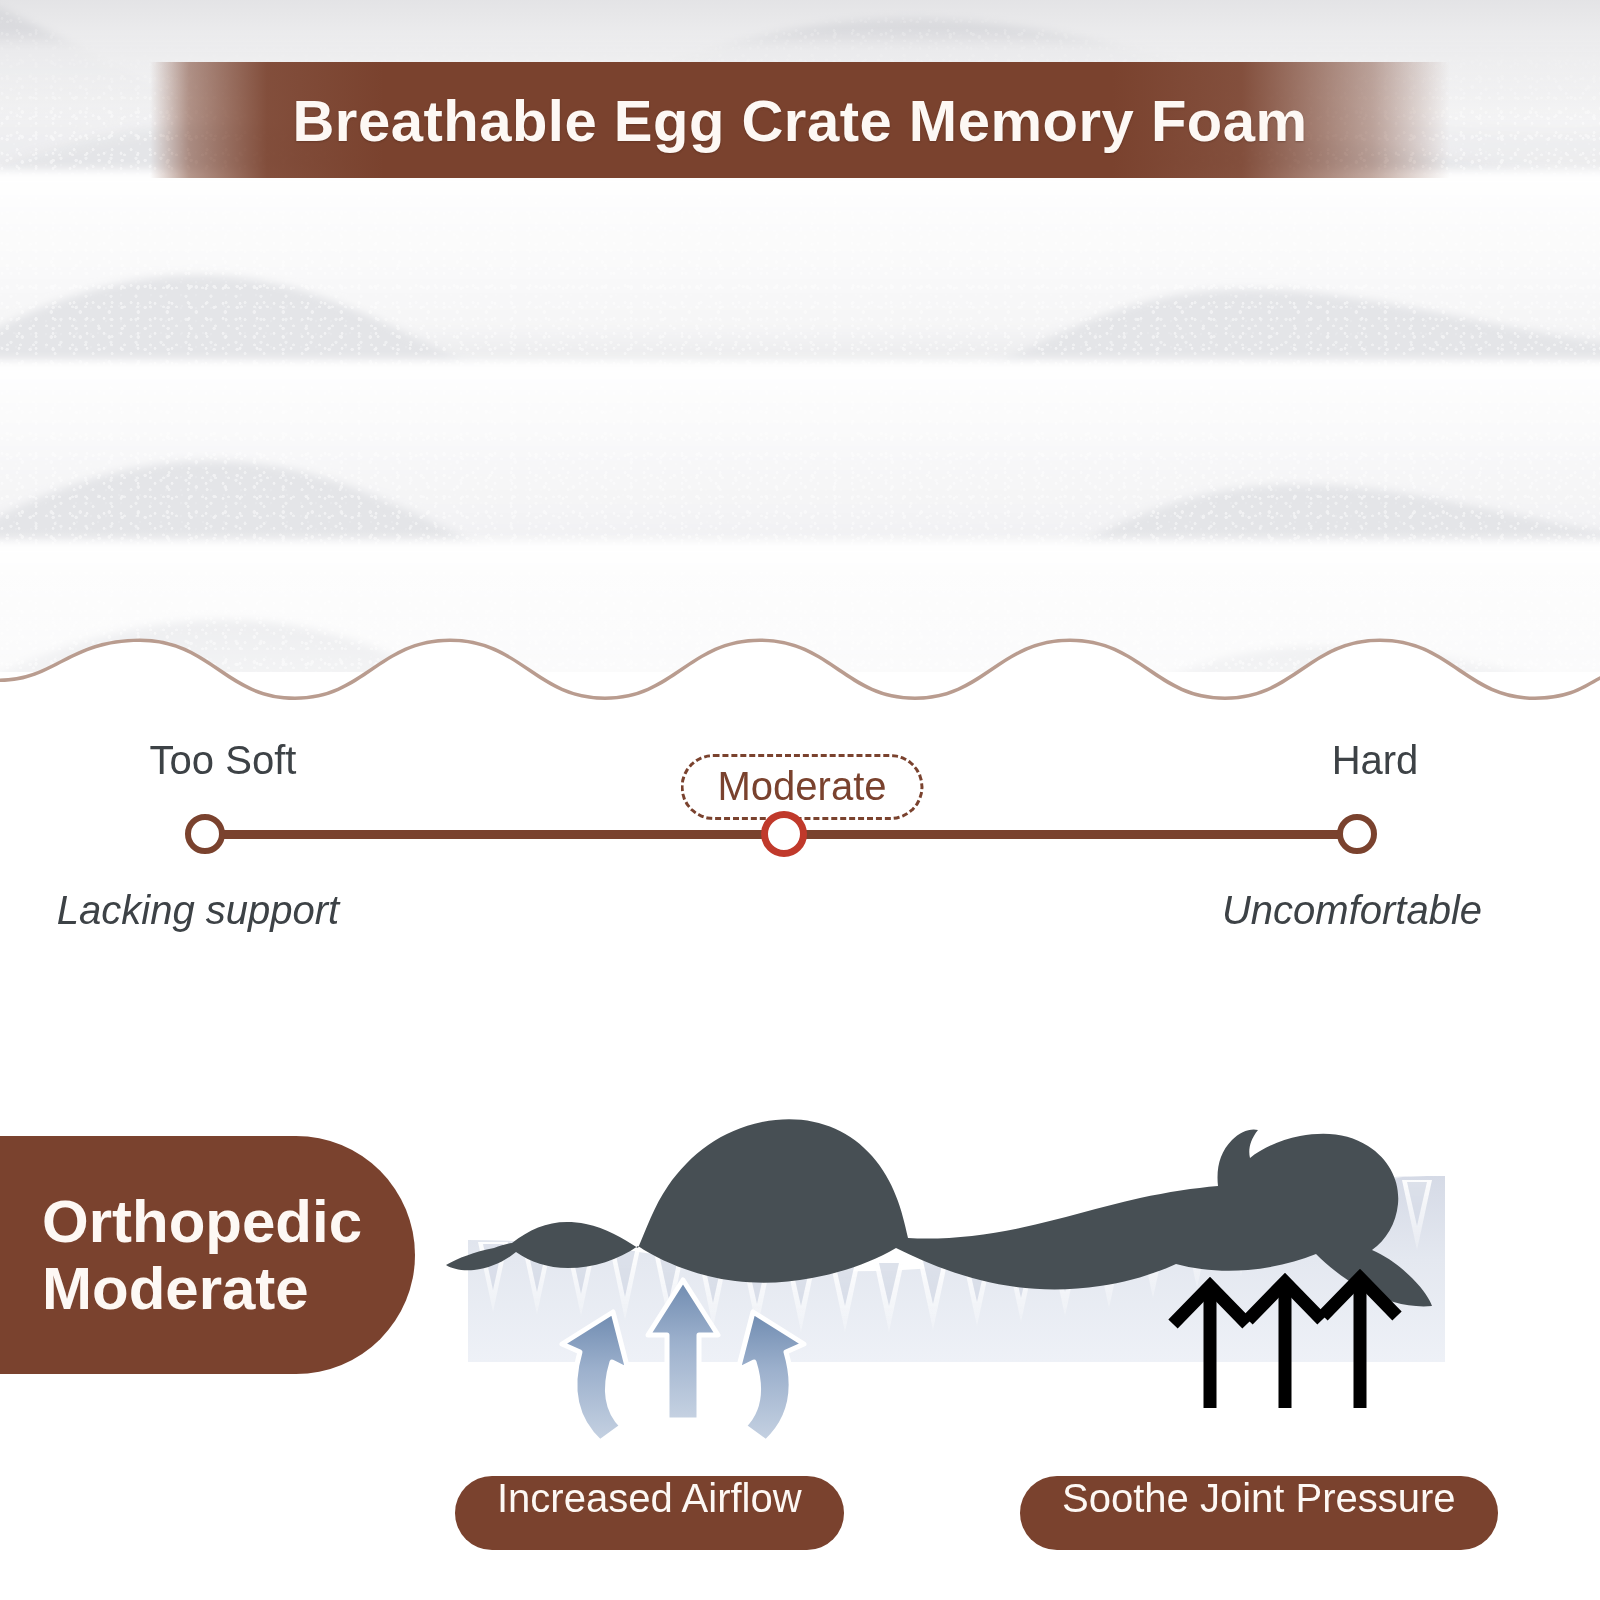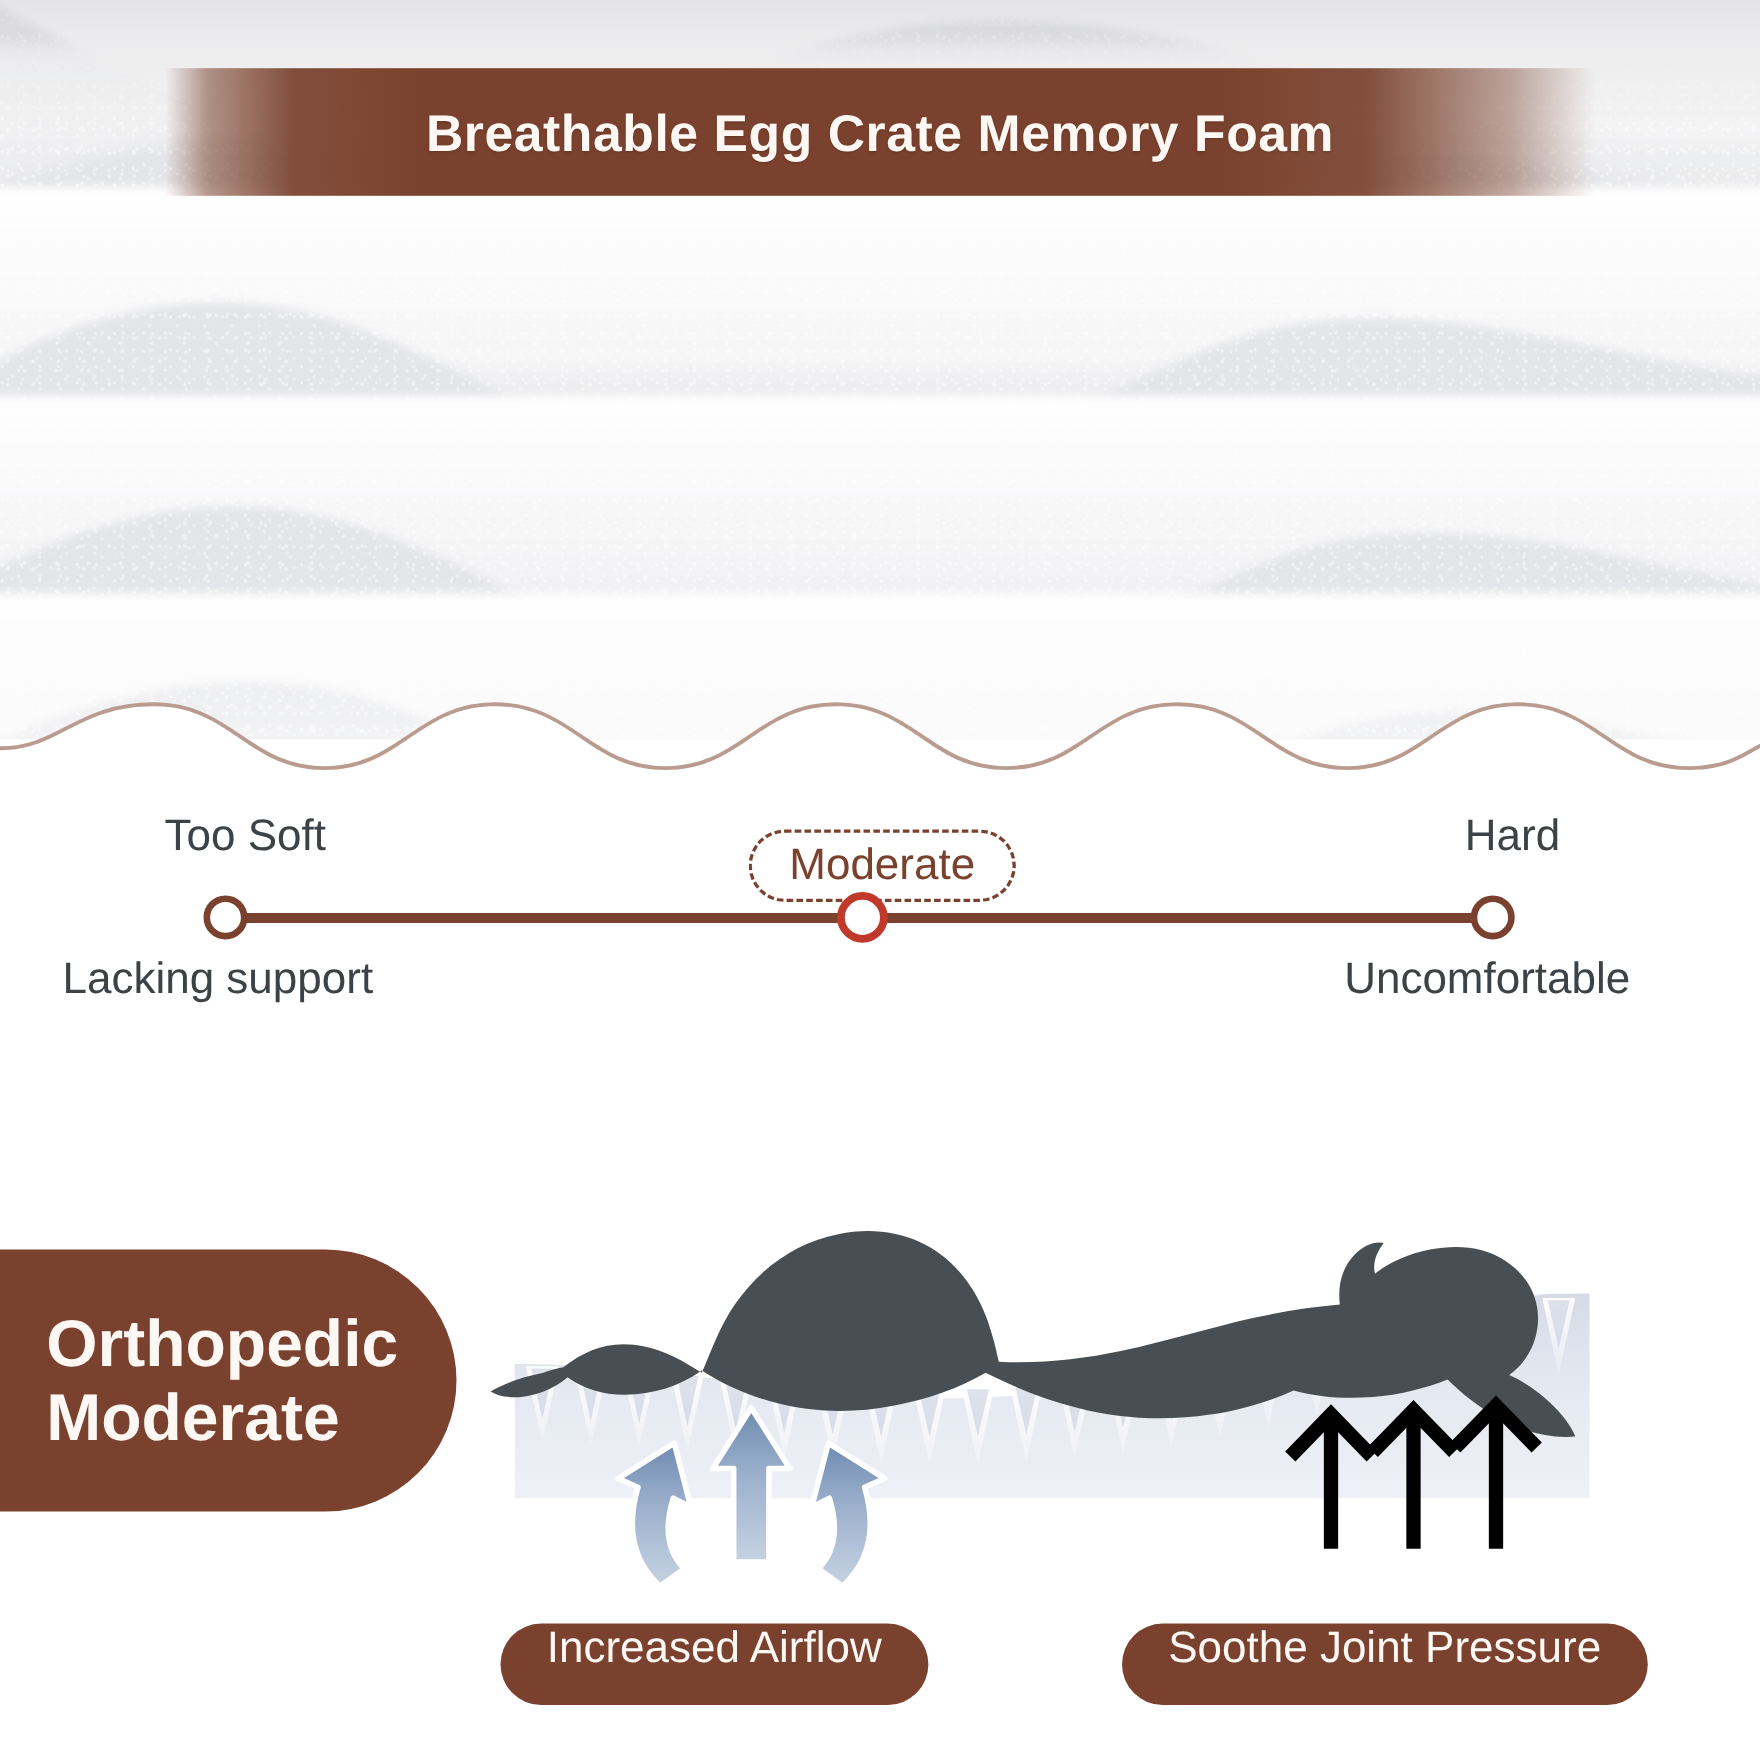--- a/index.html
+++ b/index.html
@@ -43,21 +43,21 @@
         rgba(122,66,46,0) 0%,
         rgba(122,66,46,.55) 3%,
         rgba(122,66,46,.93) 9%,
         rgba(122,66,46,1) 18%,
         rgba(122,66,46,1) 74%,
         rgba(122,66,46,.92) 84%,
         rgba(122,66,46,.45) 94%,
         rgba(122,66,46,0) 100%);
   }
   .title-banner .t{
-    color:#fdf8f4;font-size:47px;font-weight:700;letter-spacing:.5px;white-space:nowrap;
+    color:#fdf8f4;font-size:58px;font-weight:700;letter-spacing:.5px;white-space:nowrap;
     text-shadow:0 1px 2px rgba(60,28,16,.35);
   }
 
   
   .wave-divider{position:absolute;left:0;top:600px;width:1600px;height:120px;}
 
   
   .scale-wrap{position:absolute;left:0;top:716px;width:1600px;height:240px;}
   .scale-top{position:absolute;left:0;top:22px;width:1600px;height:60px;margin-left:18px;}
   .scale-top .lbl{
@@ -73,21 +73,21 @@
   .scale-line{
     position:absolute;left:205px;top:114px;width:1152px;height:9px;
     background:#7a422e;border-radius:4px;
   }
   .dot{
     position:absolute;top:98px;width:40px;height:40px;border-radius:50%;
     background:#ffffff;box-sizing:border-box;transform:translateX(-50%);
   }
   .dot.end{border:6px solid #7a422e;}
   .dot.mid{border:7px solid #c0392b;width:46px;height:46px;top:95px;}
-  .scale-bottom{position:absolute;left:0;top:152px;width:1600px;height:60px;}
+  .scale-bottom{position:absolute;left:0;top:172px;width:1600px;height:60px;font-style:italic;}
   .scale-bottom .lbl{
     position:absolute;transform:translateX(-50%);
     font-size:40px;color:#3d4246;white-space:nowrap;text-align:center;
   }
 
   
   .ortho-badge{
     position:absolute;left:-60px;top:1136px;width:475px;height:238px;
     background:#7a422e;border-radius:0 130px 130px 0;
     display:flex;flex-direction:column;justify-content:center;

